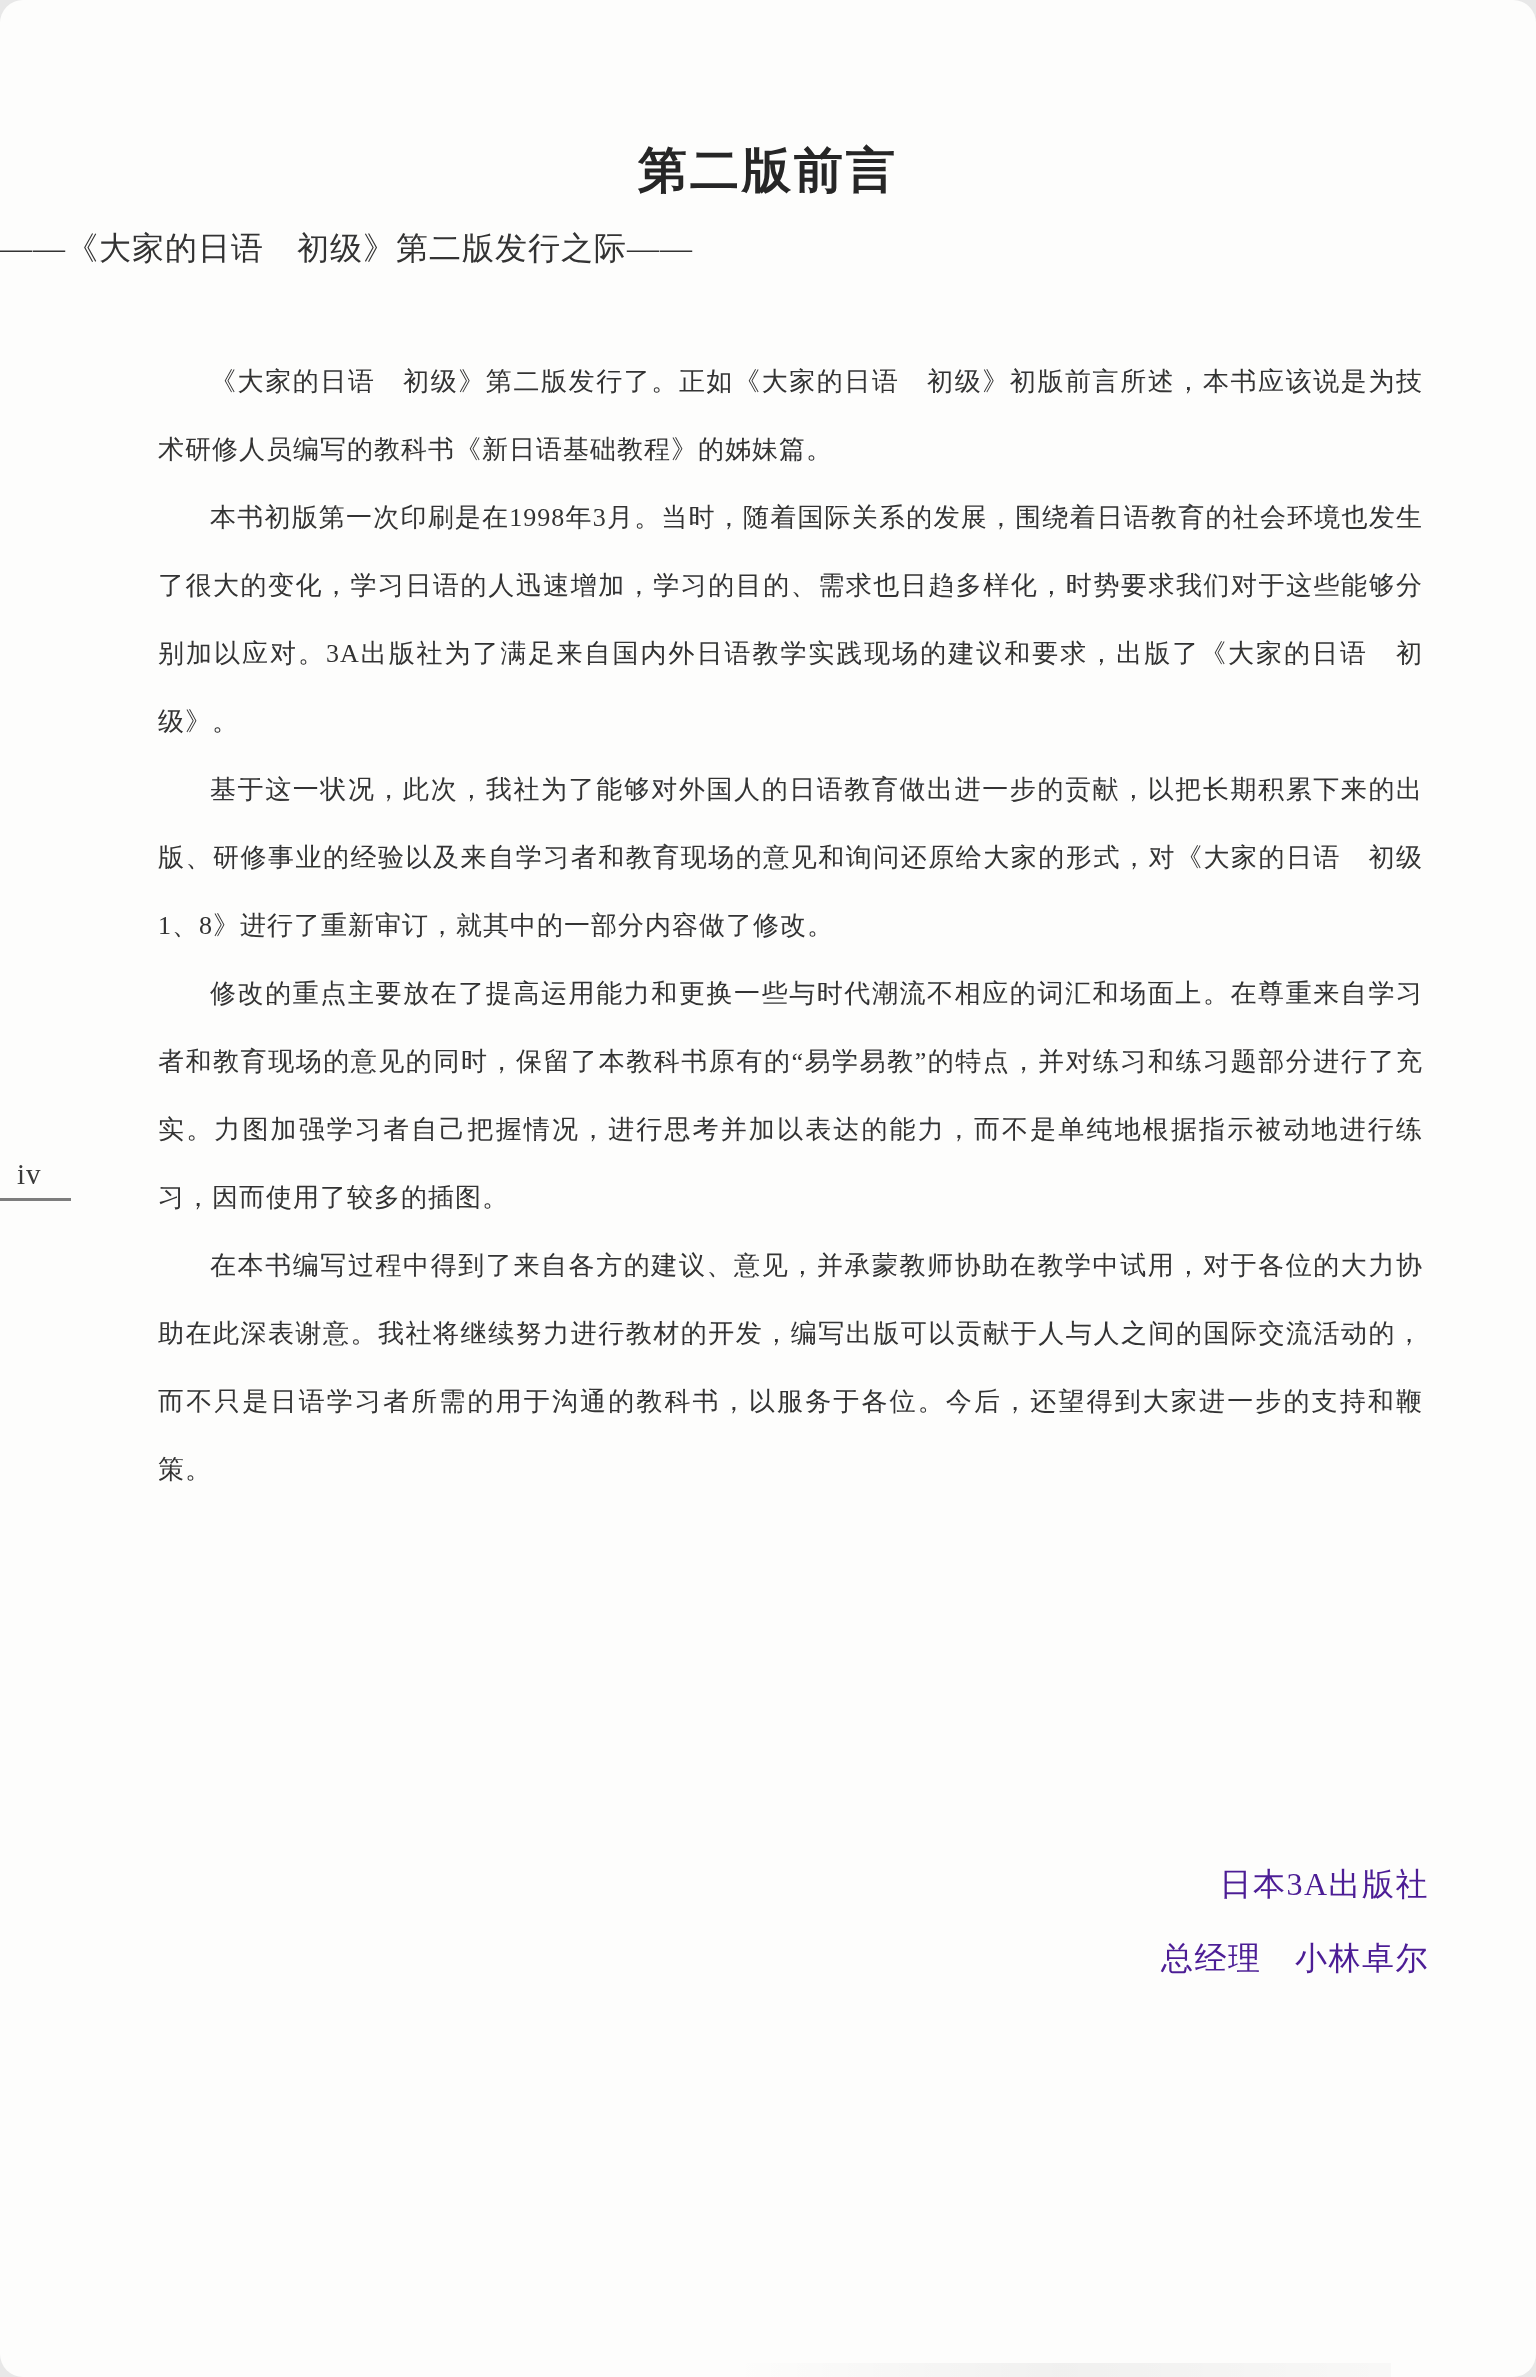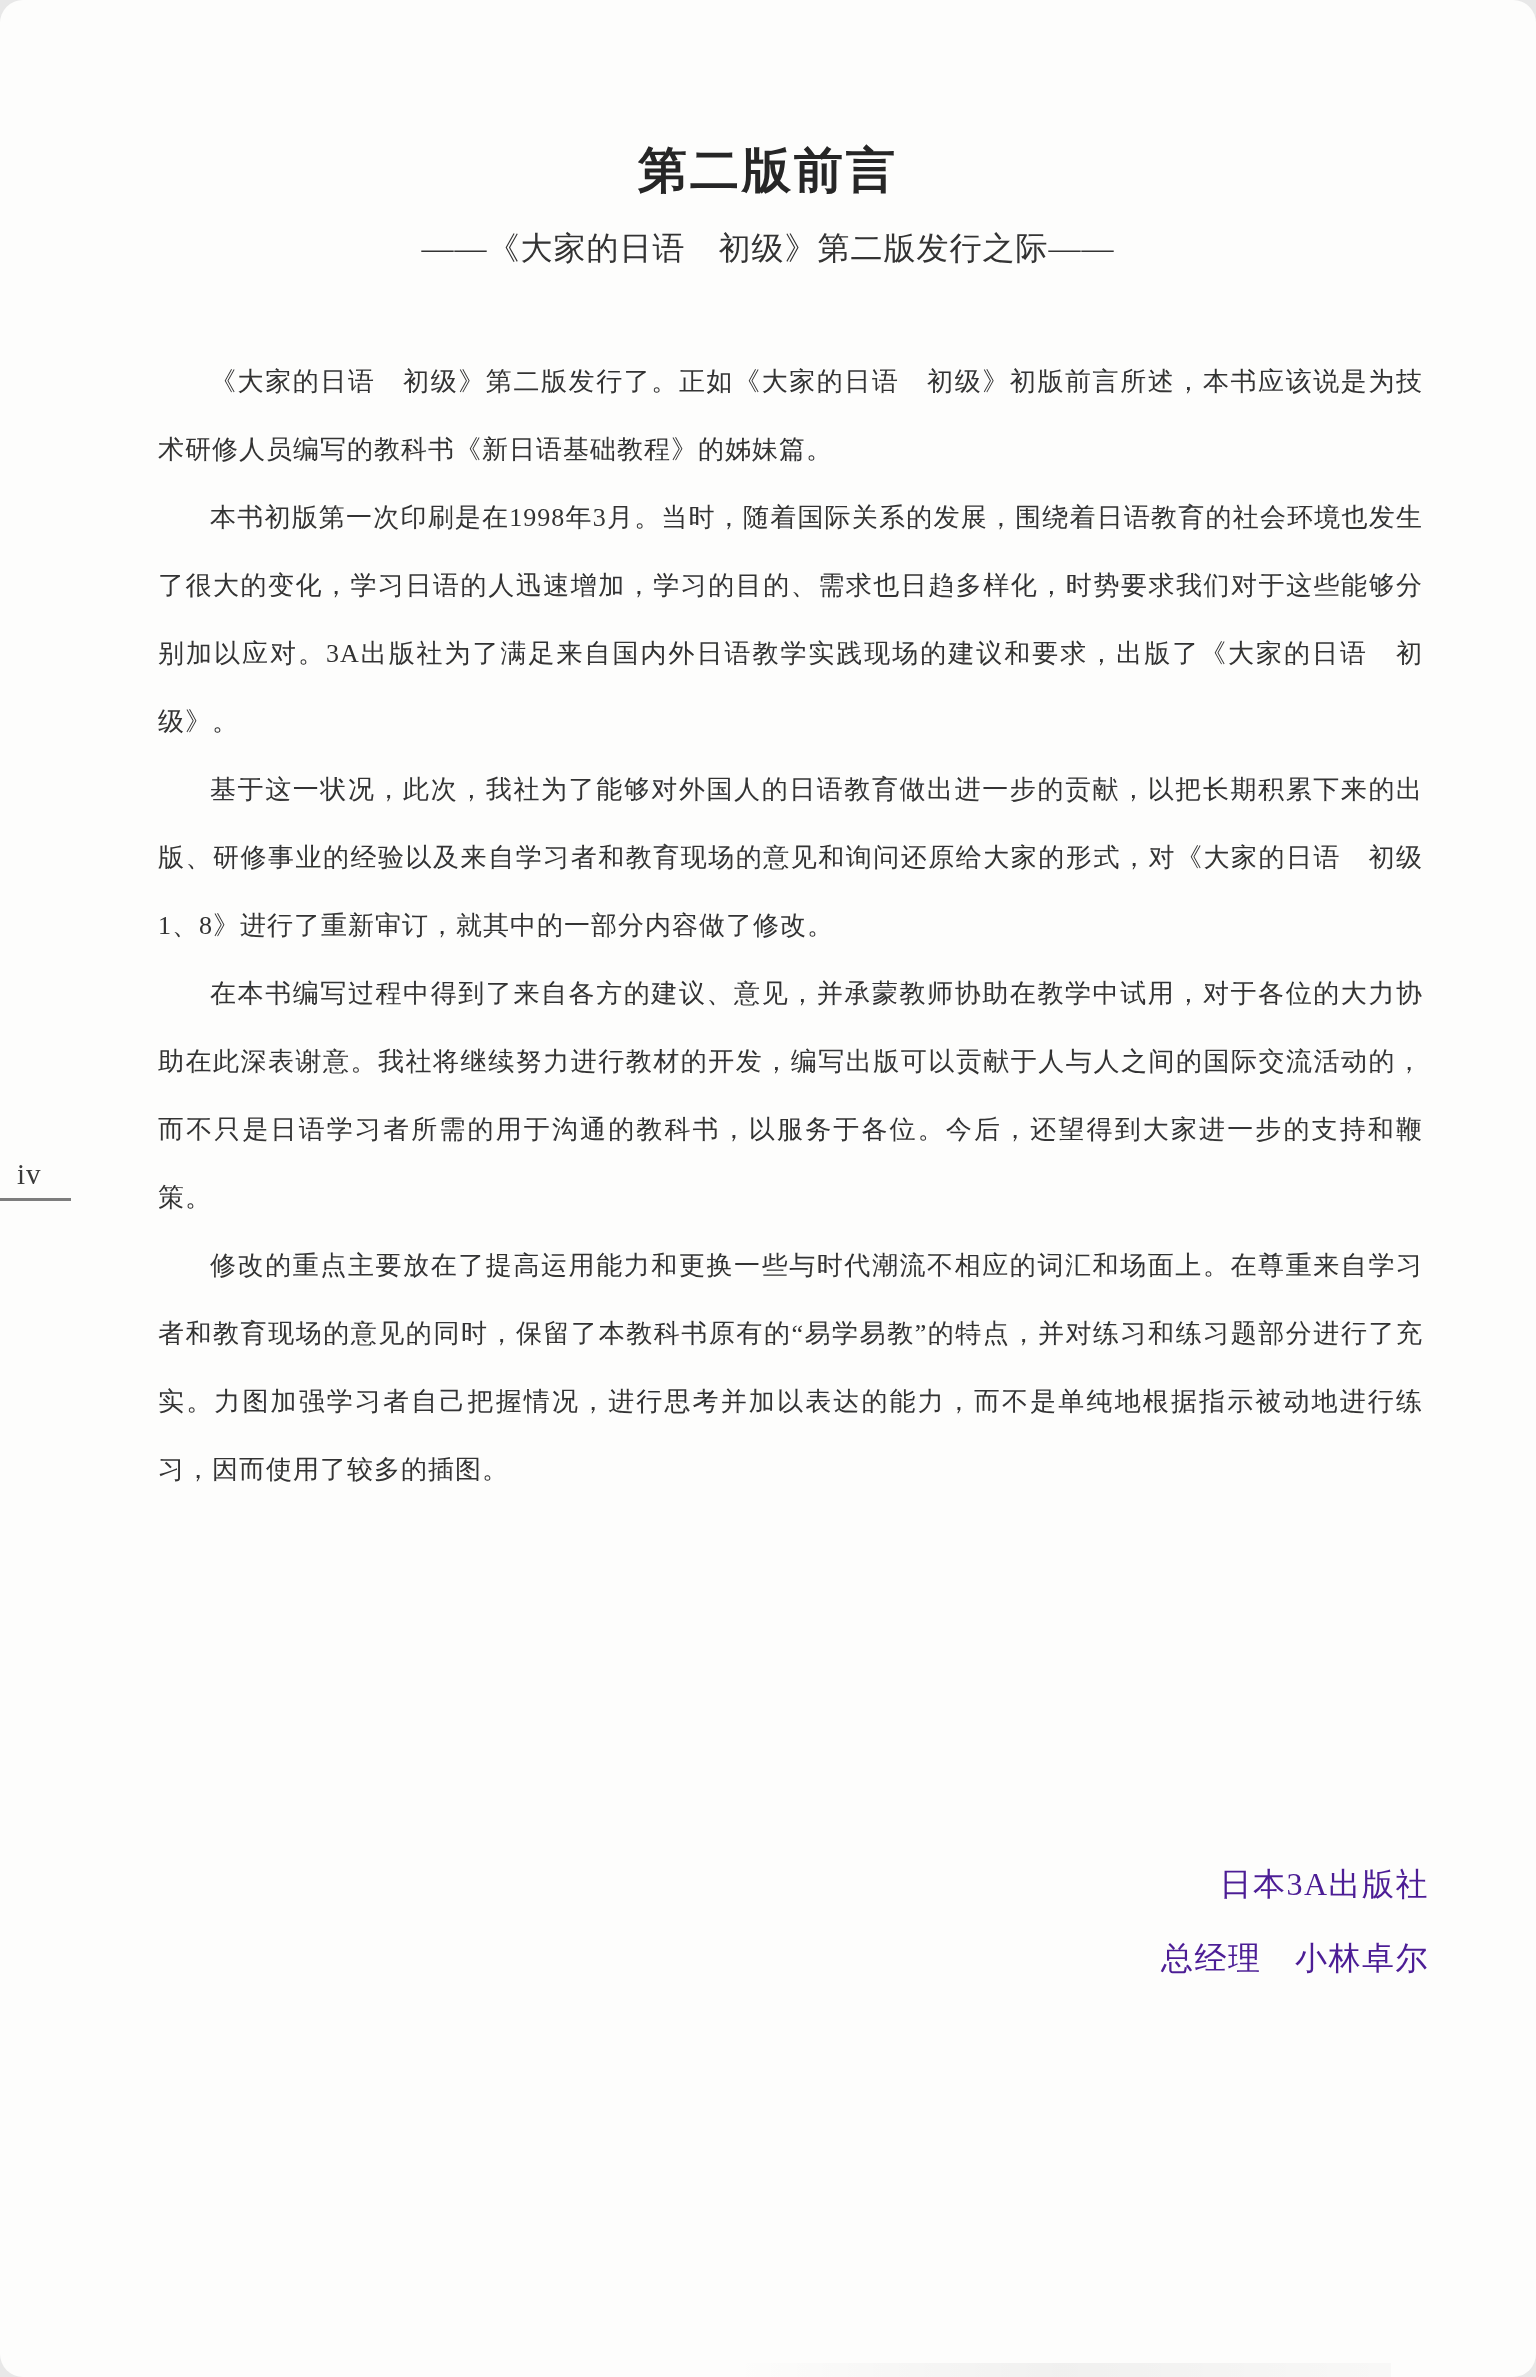--- a/index.html
+++ b/index.html
@@ -40,21 +40,21 @@
     font-size: 49px;
     letter-spacing: 3px;
     color: #262626;
   }
   .doc-subtitle {
     position: absolute;
     top: 227px;
     left: 0;
     width: 100%;
     margin: 0;
-    text-align: center;
+    text-align: left;
     font-size: 32px;
     font-weight: normal;
     letter-spacing: 1px;
     color: #333333;
   }
   .body-text {
     position: absolute;
     left: 158px;
     top: 348px;
     width: 1265px;
@@ -104,22 +104,22 @@
 <div class="page">
 
   <h1 class="doc-title">第二版前言</h1>
 
   <h2 class="doc-subtitle">——《大家的日语　初级》第二版发行之际——</h2>
 
   <div class="body-text">
     <p>《大家的日语　初级》第二版发行了。正如《大家的日语　初级》初版前言所述，本书应该说是为技术研修人员编写的教科书《新日语基础教程》的姊妹篇。</p>
     <p>本书初版第一次印刷是在1998年3月。当时，随着国际关系的发展，围绕着日语教育的社会环境也发生了很大的变化，学习日语的人迅速增加，学习的目的、需求也日趋多样化，时势要求我们对于这些能够分别加以应对。3A出版社为了满足来自国内外日语教学实践现场的建议和要求，出版了《大家的日语　初级》。</p>
     <p>基于这一状况，此次，我社为了能够对外国人的日语教育做出进一步的贡献，以把长期积累下来的出版、研修事业的经验以及来自学习者和教育现场的意见和询问还原给大家的形式，对《大家的日语　初级1、8》进行了重新审订，就其中的一部分内容做了修改。</p>
+    <p>修改的重点主要放在了提高运用能力和更换一些与时代潮流不相应的词汇和场面上。在尊重来自学习者和教育现场的意见的同时，保留了本教科书原有的“易学易教”的特点，并对练习和练习题部分进行了充实。力图加强学习者自己把握情况，进行思考并加以表达的能力，而不是单纯地根据指示被动地进行练习，因而使用了较多的插图。</p>
     <p>在本书编写过程中得到了来自各方的建议、意见，并承蒙教师协助在教学中试用，对于各位的大力协助在此深表谢意。我社将继续努力进行教材的开发，编写出版可以贡献于人与人之间的国际交流活动的，而不只是日语学习者所需的用于沟通的教科书，以服务于各位。今后，还望得到大家进一步的支持和鞭策。</p>
-    <p>修改的重点主要放在了提高运用能力和更换一些与时代潮流不相应的词汇和场面上。在尊重来自学习者和教育现场的意见的同时，保留了本教科书原有的“易学易教”的特点，并对练习和练习题部分进行了充实。力图加强学习者自己把握情况，进行思考并加以表达的能力，而不是单纯地根据指示被动地进行练习，因而使用了较多的插图。</p>
   </div>
 
   <div class="page-number">iv</div>
   <div class="page-number-rule"></div>
 
   <div class="signature">
     <div>日本3A出版社</div>
     <div>总经理　小林卓尔</div>
   </div>
 

